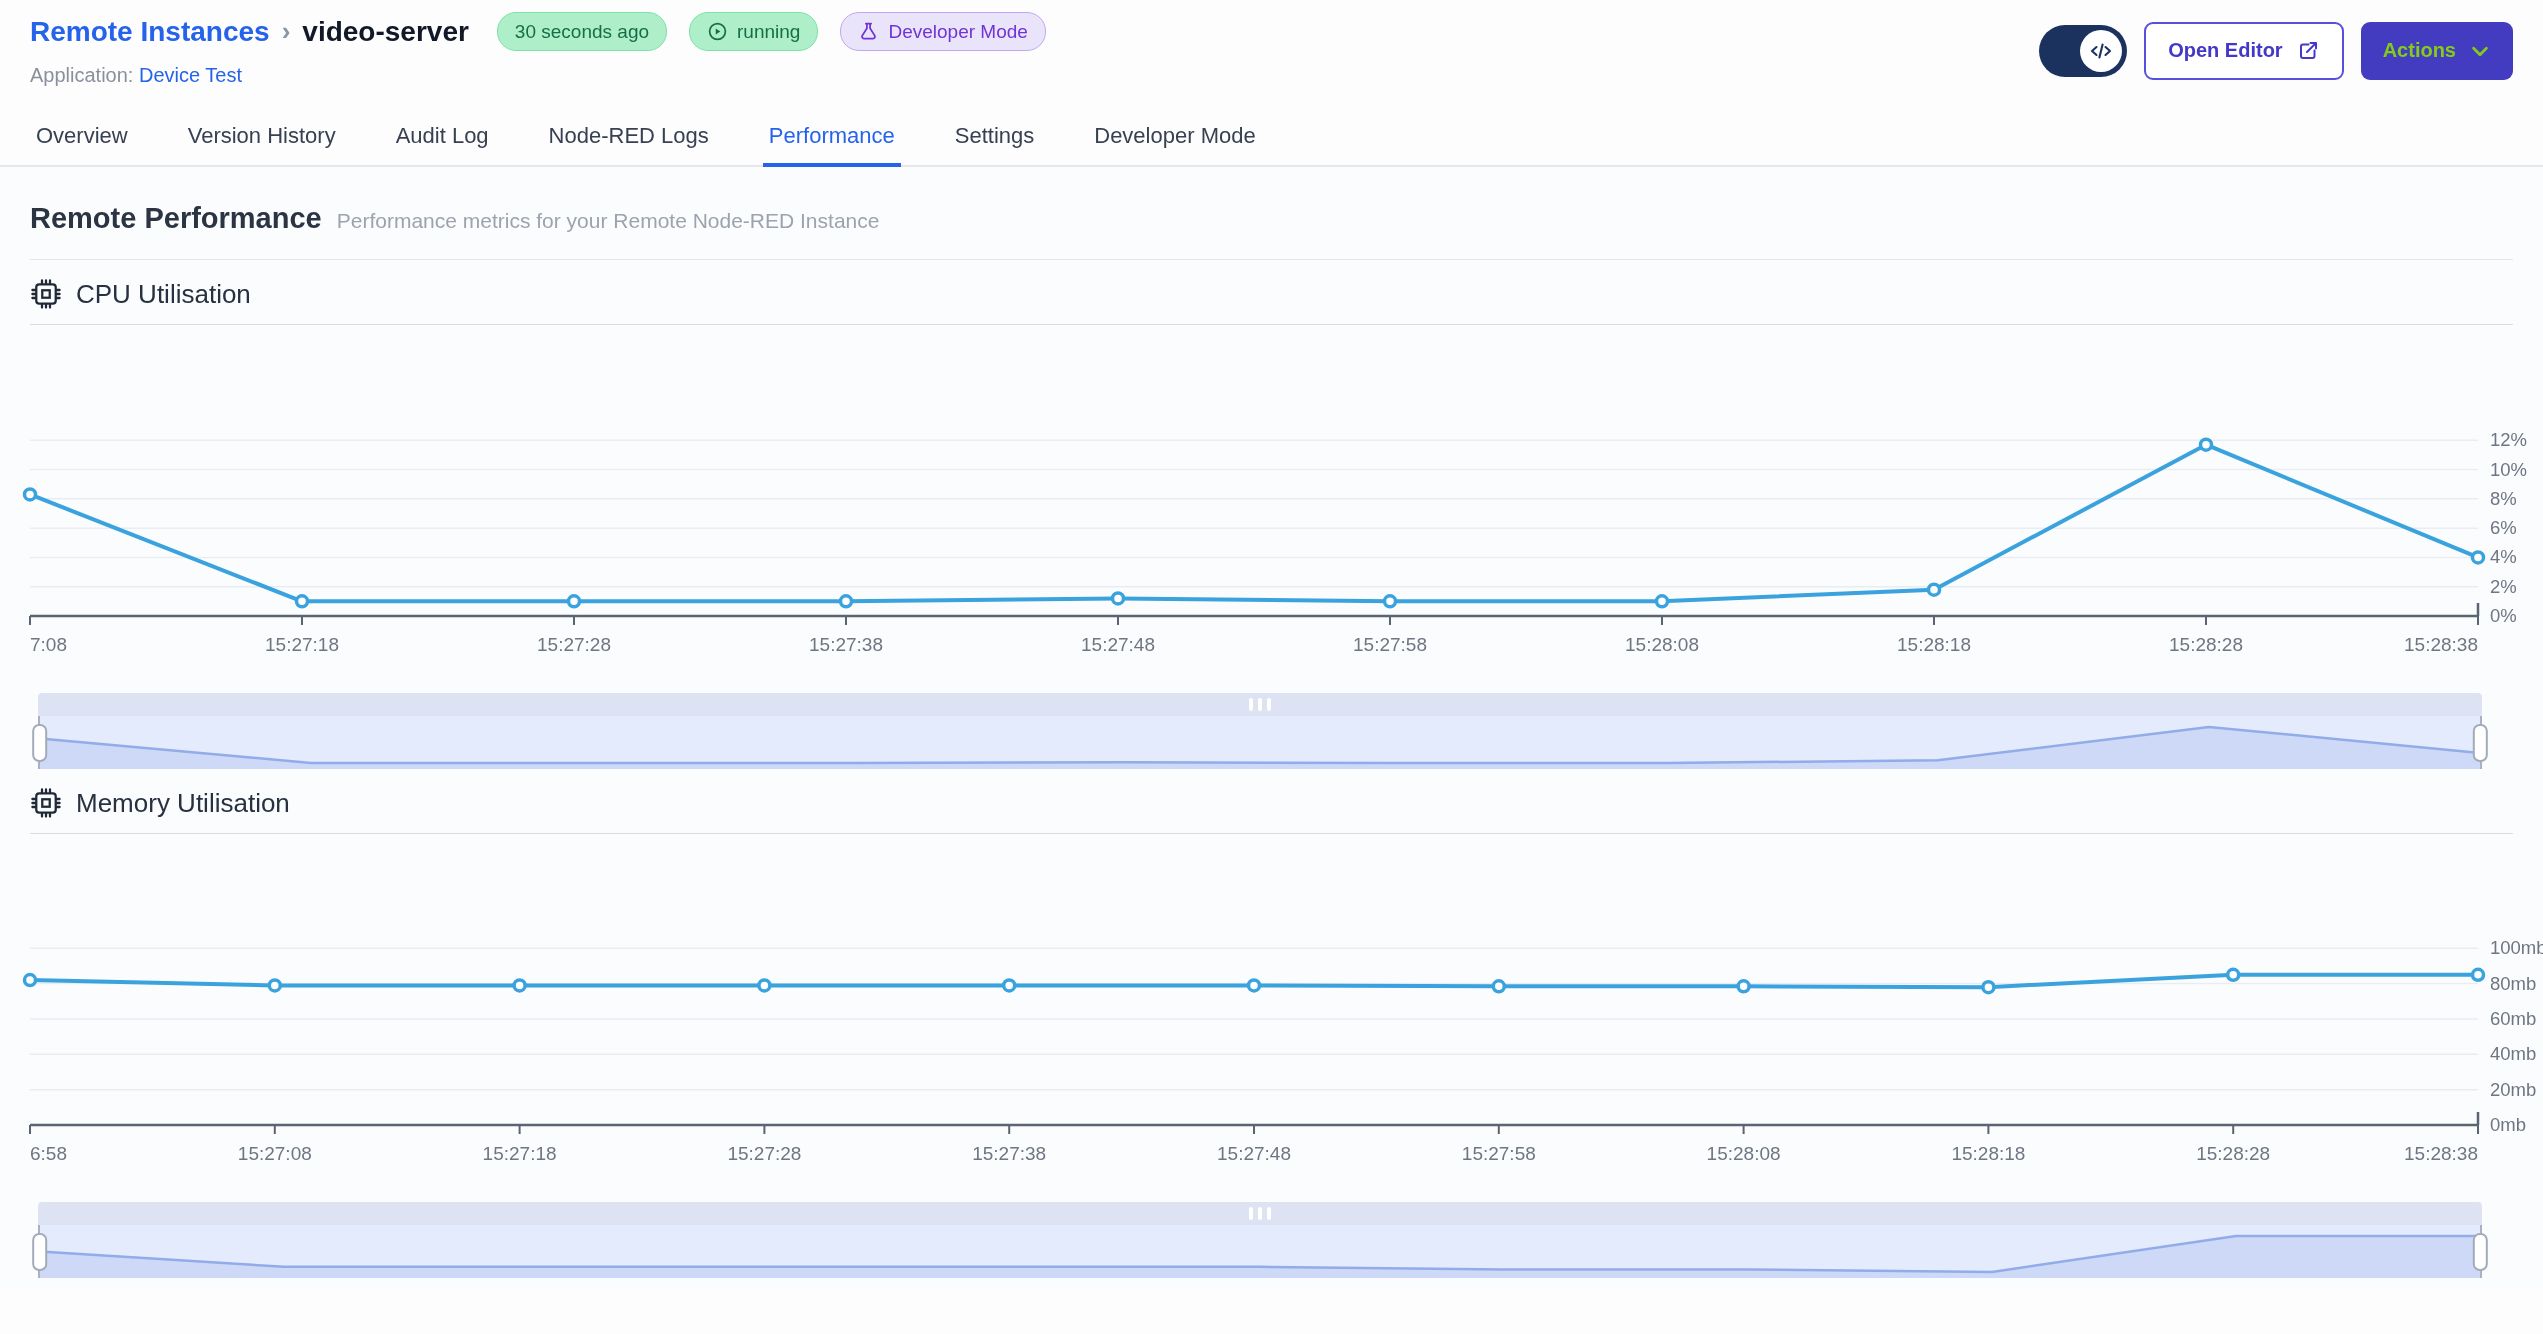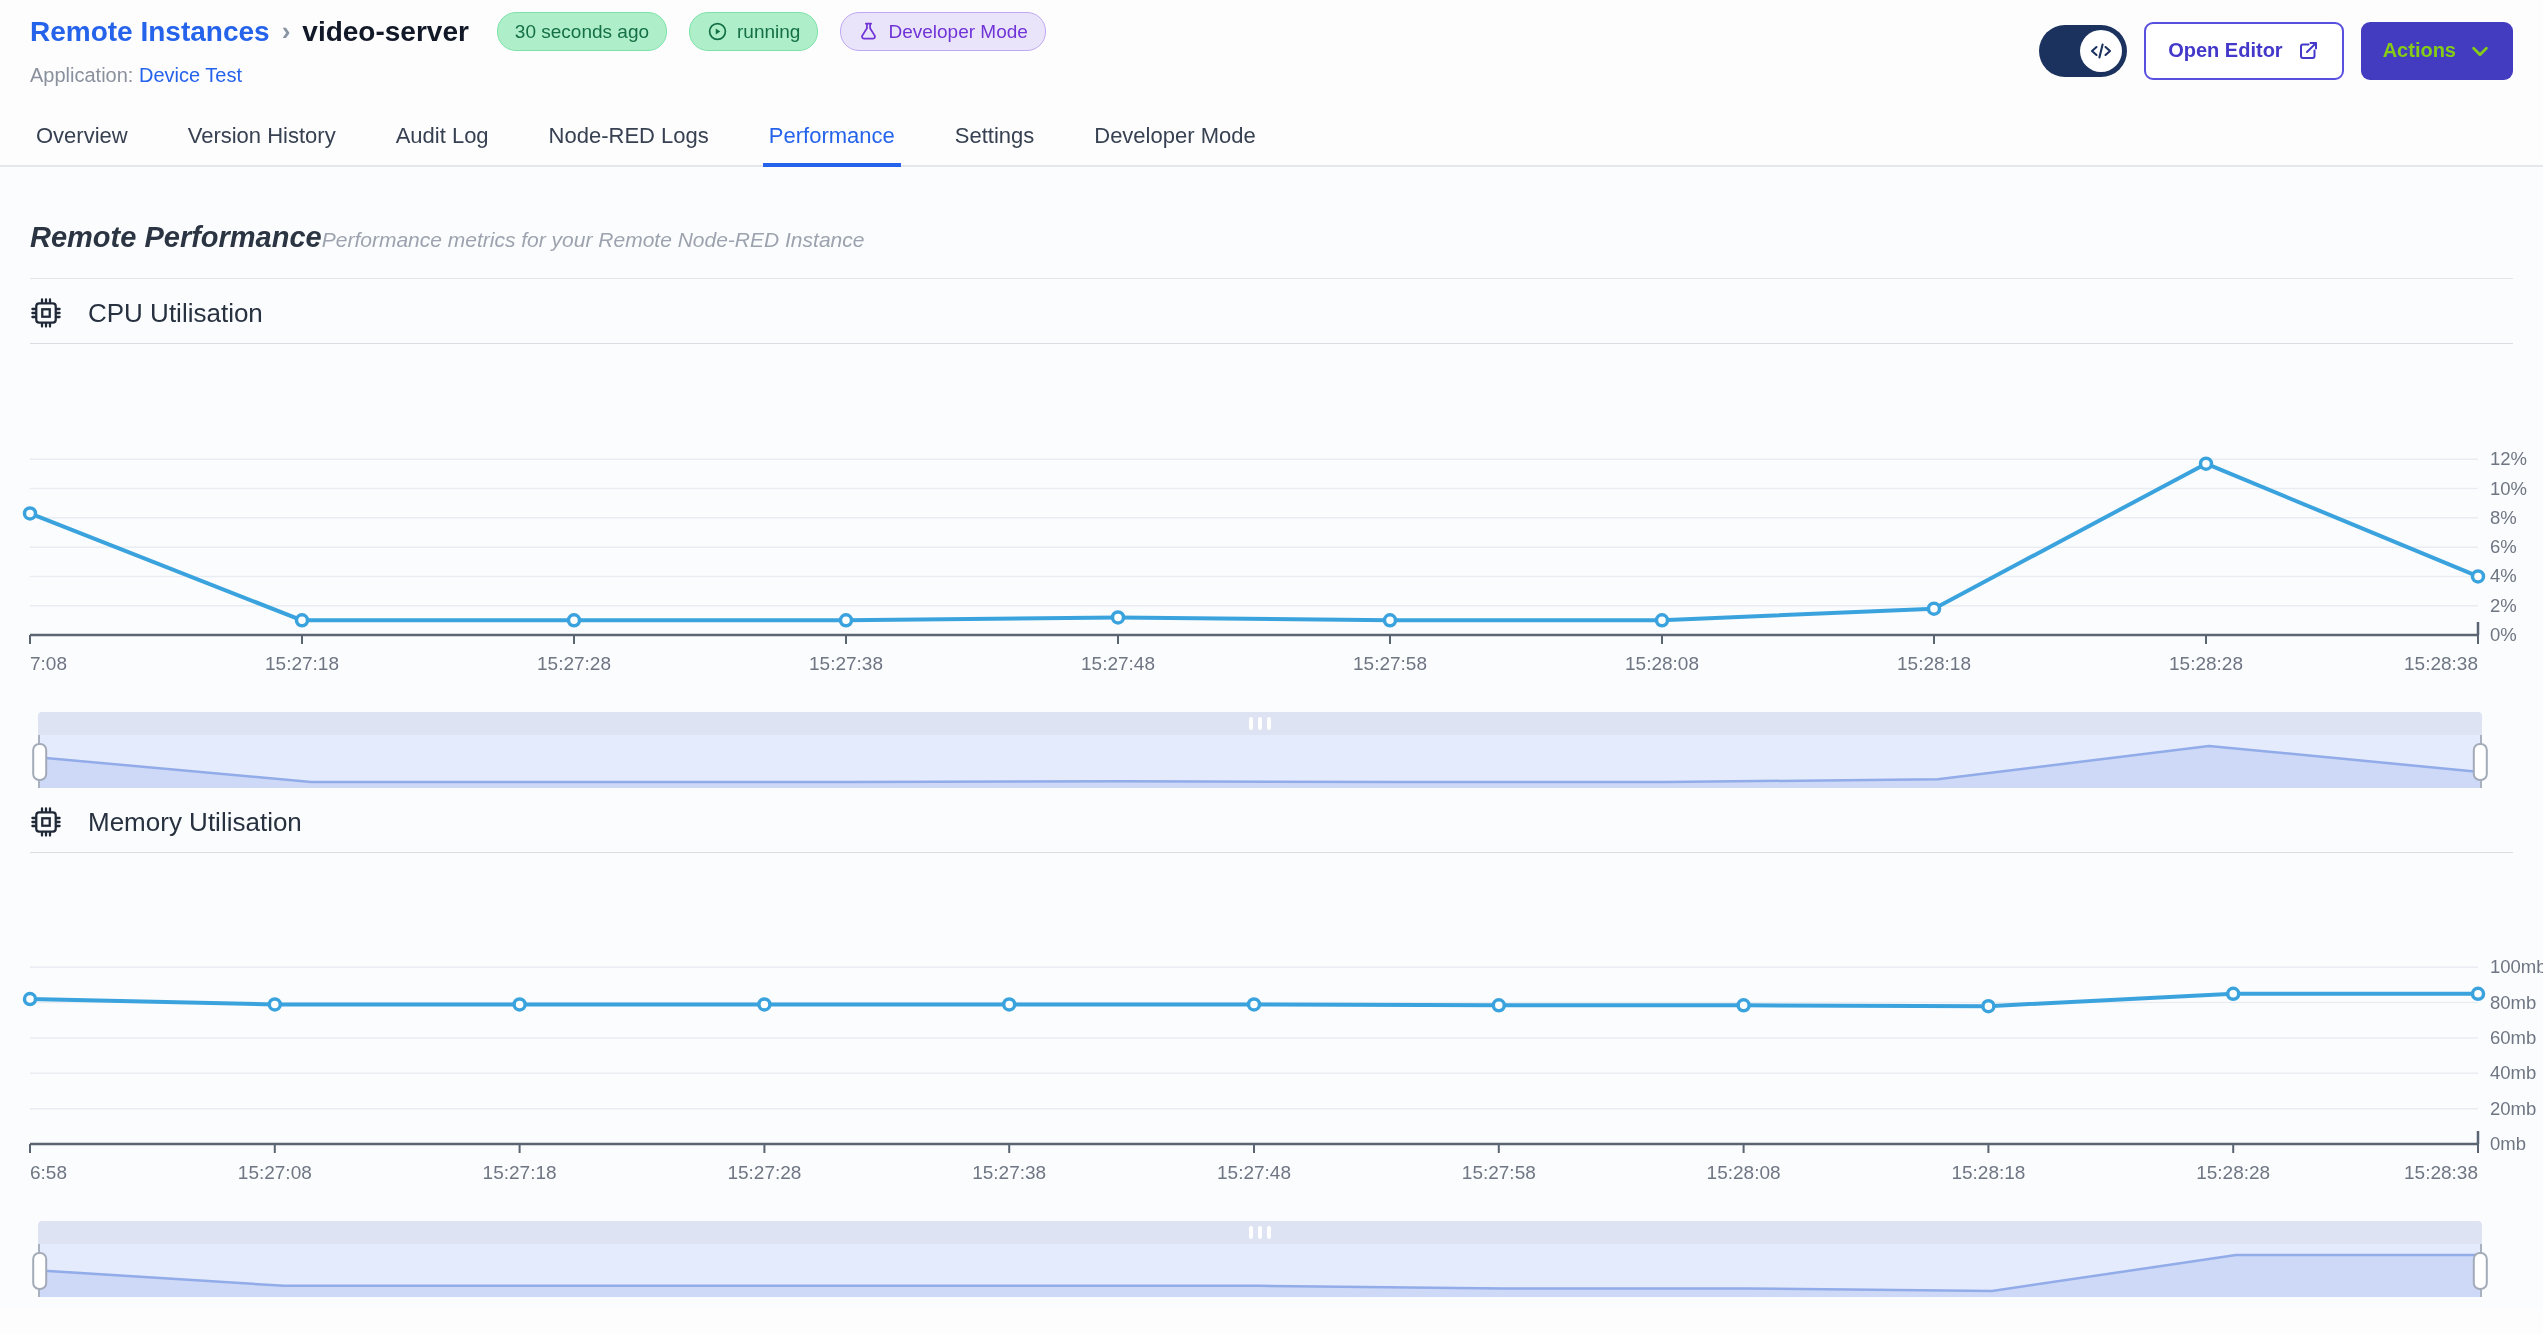--- a/index.html
+++ b/index.html
@@ -27,24 +27,24 @@
   .btn{height:58px;padding:0 22px;border-radius:9px;font-family:"Liberation Sans",sans-serif;font-weight:bold;font-size:20px;display:flex;align-items:center;gap:13px;cursor:pointer;}
   .btn-outline{background:#fff;border:2px solid #584ee0;color:#4338ca;}
   .btn-primary{background:#443cc0;border:none;color:#84cc16;}
   
   .tabs{display:flex;gap:48px;padding:0 30px;margin-top:20px;border-bottom:2px solid #e5e7eb;background:#fdfdfe;}
   .tab{appearance:none;background:none;border:none;border-bottom:4px solid transparent;margin-bottom:-2px;
        font-family:"Liberation Sans",sans-serif;font-size:22px;color:#374151;padding:16px 6px 14px;cursor:pointer;}
   .tab.active{color:#2563eb;border-bottom-color:#2563eb;}
   
   .content{padding:0 30px 10px;background:#fbfcfd;}
-  .page-head{display:flex;align-items:baseline;padding:54px 0 24px;border-bottom:1px solid #e2e5ea;font-style:italic;}
+  .page-head{display:flex;align-items:baseline;gap:15px;padding:35px 0 24px;border-bottom:1px solid #e2e5ea;}
   .page-head h2{margin:0;font-size:29px;font-weight:bold;color:#2b3442;}
   .page-head .subtitle{font-size:21px;color:#9ca3af;}
-  .section-head{display:flex;align-items:center;gap:26px;padding:18px 0 14px;border-bottom:1px solid #d8dce3;}
+  .section-head{display:flex;align-items:center;gap:14px;padding:18px 0 14px;border-bottom:1px solid #d8dce3;}
   .section-head h3{margin:0;font-size:26px;font-weight:normal;color:#273140;}
   .chart{margin-top:86px;}
   svg.plot{display:block;overflow:visible;}
   
   .brush{margin-top:42px;margin-left:8px;width:2444px;}
   .brush-bar{height:23px;background:#dde3f2;border-radius:4px 4px 0 0;display:flex;align-items:center;justify-content:center;gap:5px;cursor:grab;}
   .grip-bar{width:4px;height:13px;background:#fff;border-radius:2px;}
   .brush-area{position:relative;height:53px;background:#e4ebfc;border-left:2px solid #aab2c2;border-right:2px solid #aab2c2;}
   .brush-area svg{display:block;}
   .handle{position:absolute;width:15px;height:38px;background:#fff;border:2px solid #a3abb9;border-radius:7px;top:50%;box-sizing:border-box;cursor:ew-resize;}

